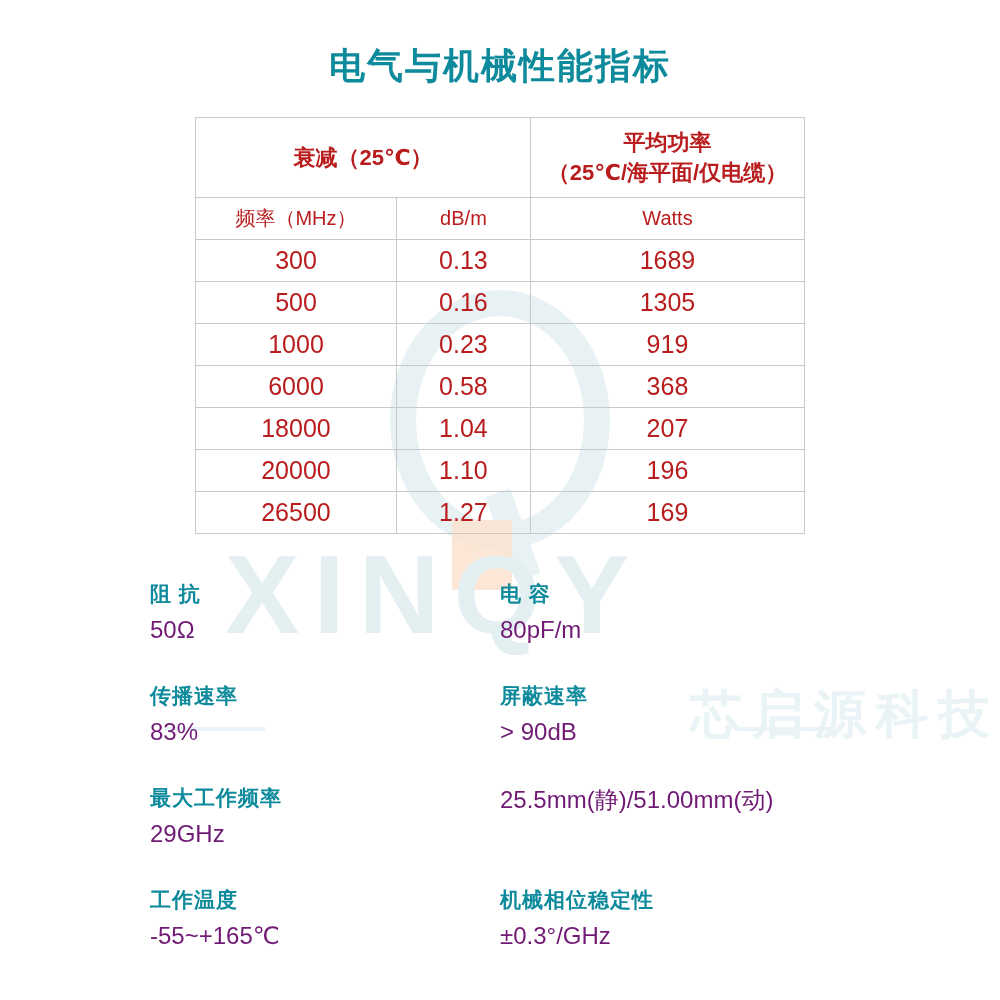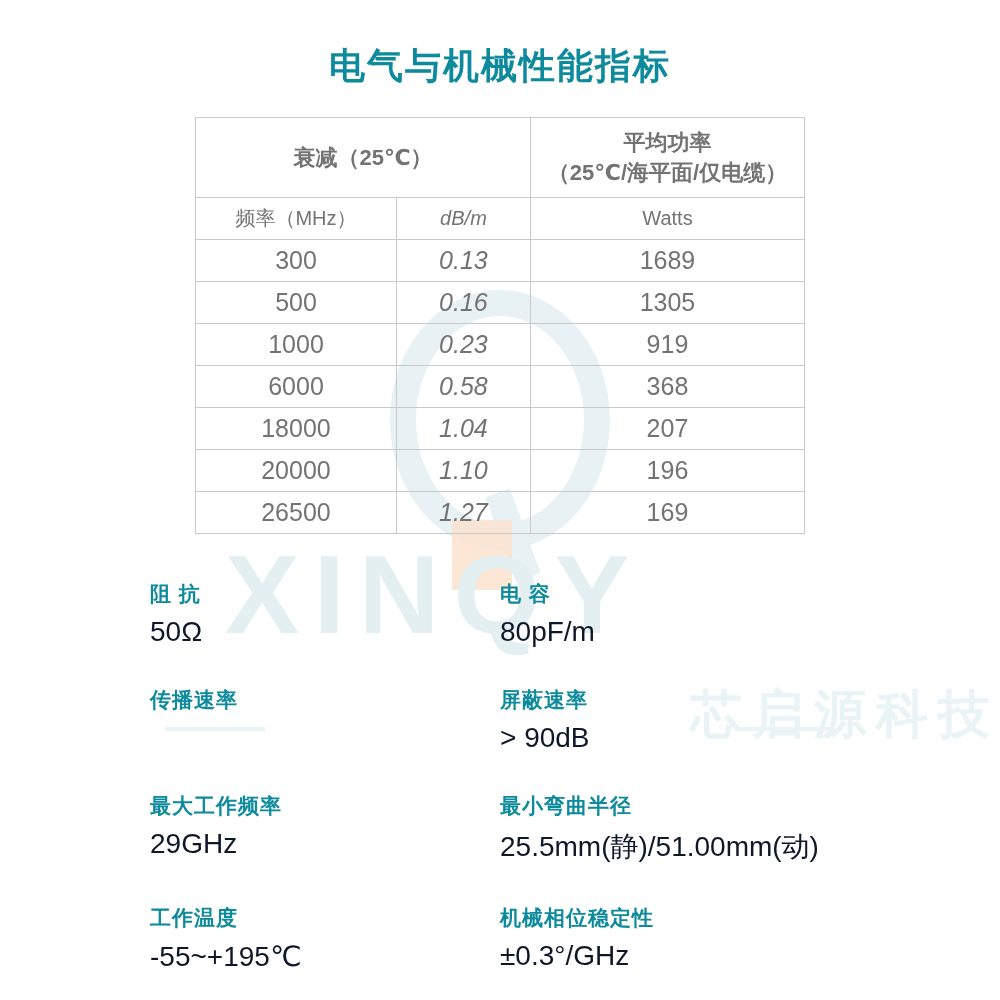--- a/index.html
+++ b/index.html
@@ -102,21 +102,21 @@
   .table-wrap {
     position: relative;
     z-index: 2;
     margin: 26px auto 0 auto;
     width: 610px;
   }
   table.spec {
     width: 100%;
     border-collapse: collapse;
     font-size: 21px;
-    color: #737373;
+    color: #b91c1c;
     background: transparent;
   }
   table.spec th, table.spec td {
     border: 1px solid #c9c9c9;
     text-align: center;
     padding: 5px 4px;
     font-weight: normal;
   }
   table.spec thead tr.head-top th {
     font-size: 22px;
@@ -126,21 +126,21 @@
   }
   table.spec thead tr.head-sub th {
     font-size: 20px;
     padding: 7px 4px;
   }
   table.spec tbody td {
     font-size: 25px;
     padding: 6px 4px;
   }
   .col-a { width: 33%; }
-  .col-b { width: 22%; font-style: italic; }
+  .col-b { width: 22%; }
   .col-c { width: 45%; }
 
   
   .props {
     position: relative;
     z-index: 2;
     margin: 46px auto 0 auto;
     width: 700px;
   }
   .prop-row {
@@ -153,22 +153,22 @@
     padding-right: 12px;
   }
   .prop-label {
     font-size: 21px;
     font-weight: bold;
     color: #0d8a9b;
     letter-spacing: 1px;
     margin-bottom: 8px;
   }
   .prop-value {
-    font-size: 28px;
-    color: #0f172a;
+    font-size: 24px;
+    color: #701a75;
   }
 </style>
 </head>
 <body>
 
 <div class="watermark">
   <div class="wm-q"></div>
   <div class="wm-q-tail"></div>
   <div class="wm-orange"></div>
   <div class="wm-text-en">XINQY</div>
@@ -242,39 +242,39 @@
         <div class="prop-value">50Ω</div>
       </div>
       <div class="prop-cell">
         <div class="prop-label">电 容</div>
         <div class="prop-value">80pF/m</div>
       </div>
     </div>
     <div class="prop-row">
       <div class="prop-cell">
         <div class="prop-label">传播速率</div>
+        <div class="prop-value">83%</div>
       </div>
       <div class="prop-cell">
         <div class="prop-label">屏蔽速率</div>
         <div class="prop-value">&gt; 90dB</div>
       </div>
     </div>
     <div class="prop-row">
       <div class="prop-cell">
         <div class="prop-label">最大工作频率</div>
         <div class="prop-value">29GHz</div>
       </div>
       <div class="prop-cell">
-        <div class="prop-label">最小弯曲半径</div>
         <div class="prop-value">25.5mm(静)/51.00mm(动)</div>
       </div>
     </div>
     <div class="prop-row">
       <div class="prop-cell">
         <div class="prop-label">工作温度</div>
-        <div class="prop-value">-55~+195℃</div>
+        <div class="prop-value">-55~+165℃</div>
       </div>
       <div class="prop-cell">
         <div class="prop-label">机械相位稳定性</div>
         <div class="prop-value">±0.3°/GHz</div>
       </div>
     </div>
   </div>
 
 </body></html>

